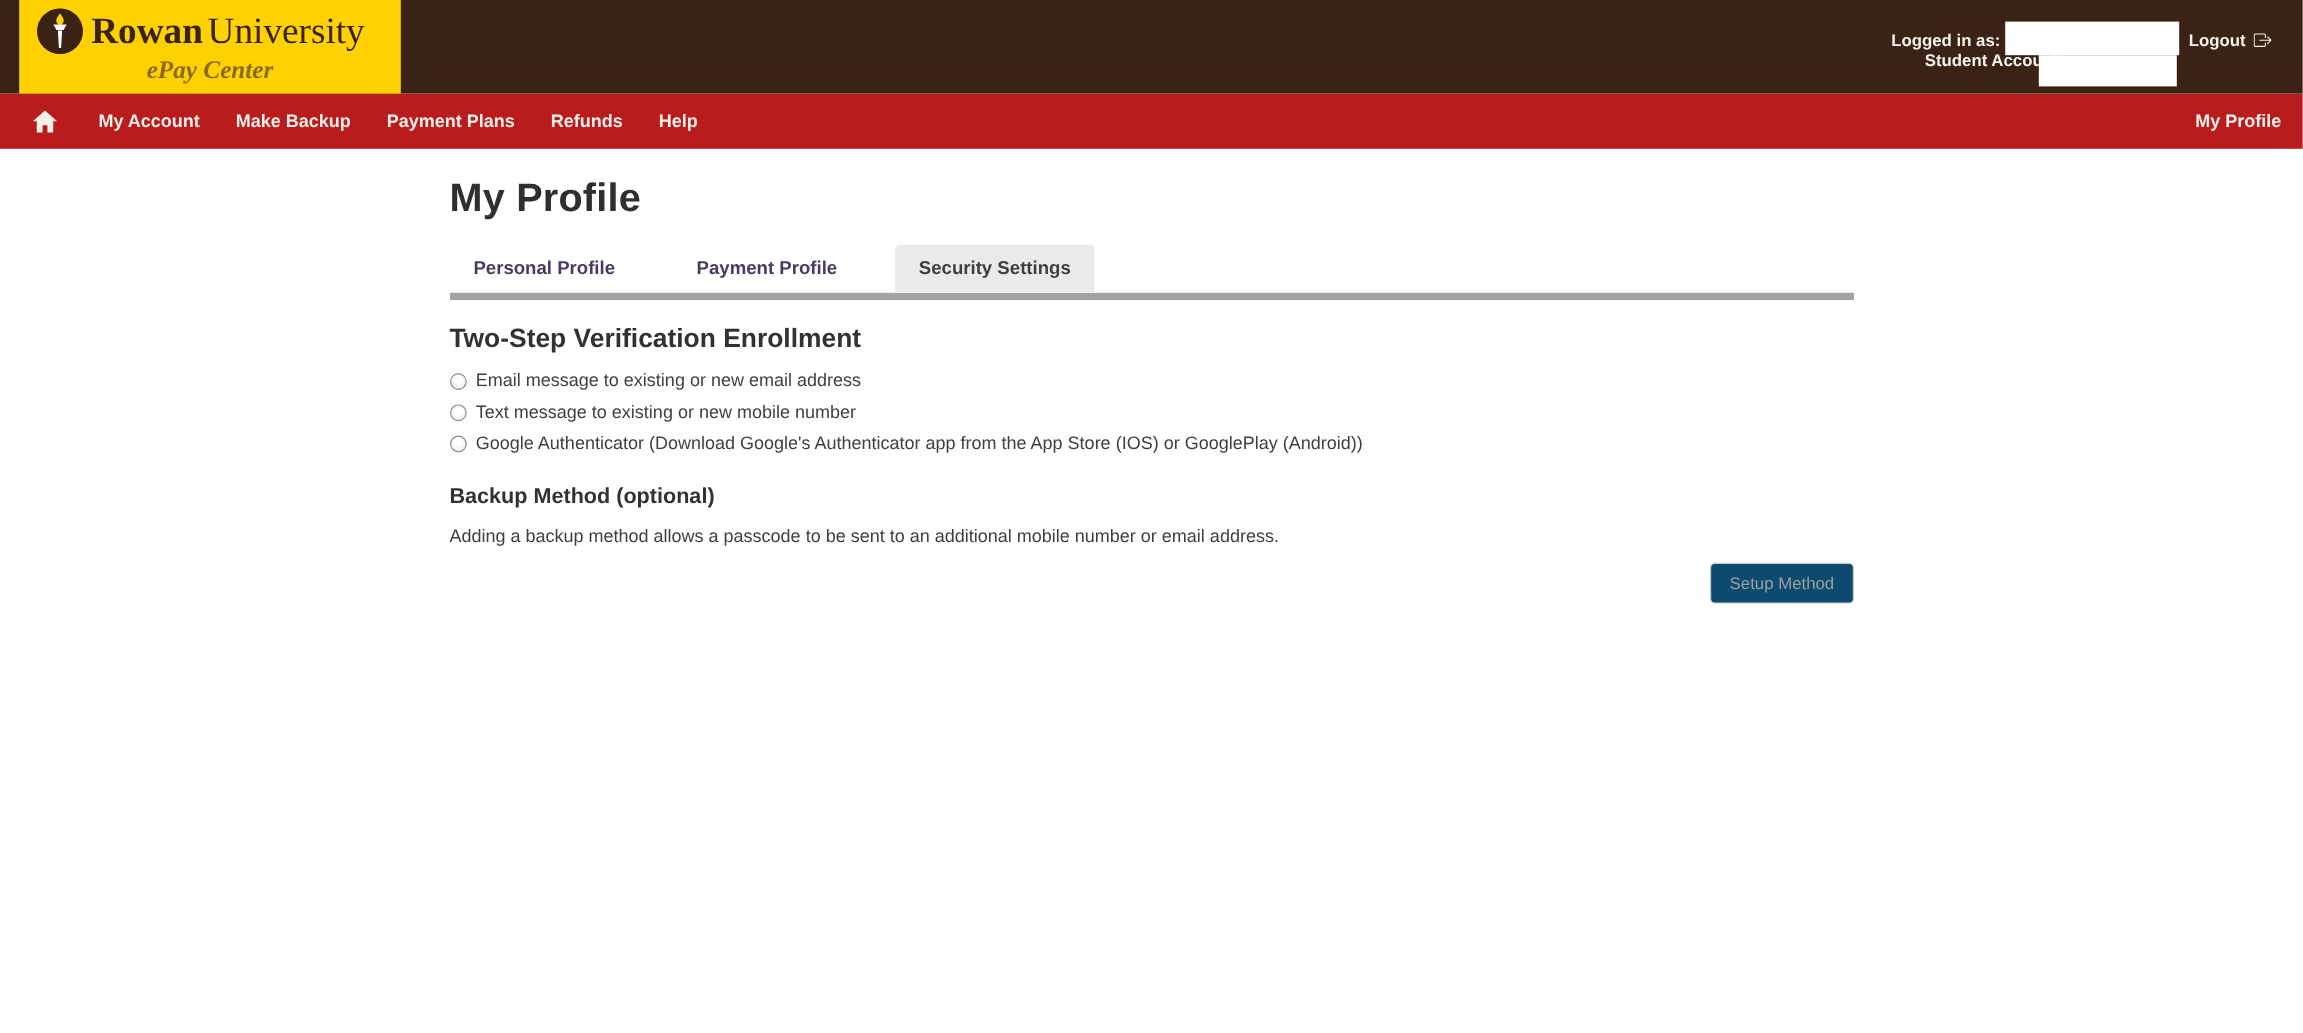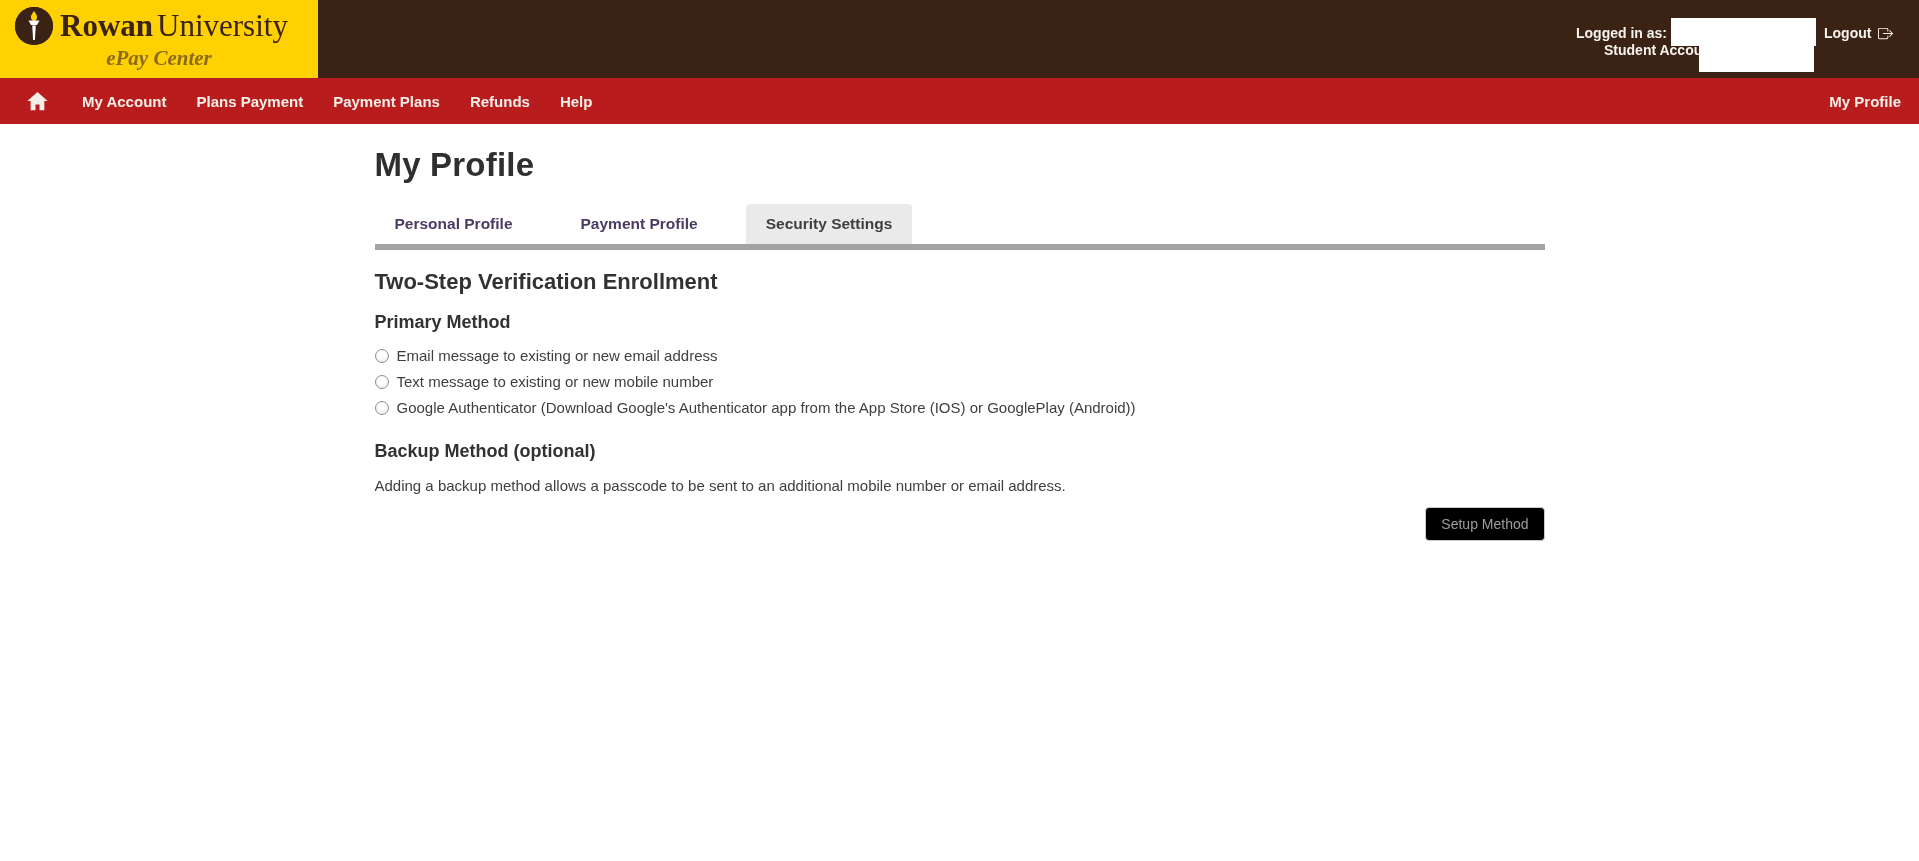--- a/index.html
+++ b/index.html
@@ -12,21 +12,21 @@
   }
 
   
   .topbar {
     position: relative;
     height: 78px;
     background: #3a2314;
   }
   .logo-block {
     position: absolute;
-    left: 0; top: 0;
+    left: 16px; top: 0;
     width: 318px; height: 78px;
     background: #ffd100;
     overflow: hidden;
   }
   .logo-row {
     display: flex;
     align-items: center;
     padding: 7px 0 0 15px;
   }
   .torch-circle {
@@ -179,21 +179,21 @@
     color: #3f3f3f;
     cursor: pointer;
   }
   .backup-heading { margin-top: 25px; }
   .button-row {
     margin-top: 13px;
     display: flex;
     justify-content: flex-end;
   }
   .setup-btn {
-    background: #000000;
+    background: #0c4a6e;
     border: 1px solid #cbcbcb;
     border-radius: 4px;
     padding: 8px 15px;
     font-family: "Liberation Sans", sans-serif;
     font-size: 14px;
     color: #9e9e9e;
     cursor: pointer;
   }
 </style>
 </head>
@@ -231,39 +231,38 @@
   </span>
 </div>
 
 <div class="navbar">
   <span class="nav-home">
     <svg width="21" height="19" viewBox="0 0 16 15" fill="#f5efe9">
       <path d="M8 0 L16 7.2 L13.4 7.2 L13.4 14.5 L9.6 14.5 L9.6 9.8 L6.4 9.8 L6.4 14.5 L2.6 14.5 L2.6 7.2 L0 7.2 Z"></path>
     </svg>
   </span>
   <a class="nav-link first">My Account</a>
-  <a class="nav-link">Plans Payment</a>
+  <a class="nav-link">Make Backup</a>
   <a class="nav-link">Payment Plans</a>
   <a class="nav-link">Refunds</a>
   <a class="nav-link">Help</a>
   <span class="nav-right">My Profile</span>
 </div>
 
 <div class="container">
   <h1 class="page-title">My Profile</h1>
 
   <div class="tabs">
     <div class="tab">Personal Profile</div>
     <div class="tab">Payment Profile</div>
     <div class="tab active">Security Settings</div>
   </div>
 
   <h2 class="section-title">Two-Step Verification Enrollment</h2>
 
-  <h3 class="sub-heading">Primary Method</h3>
 
   <div class="radio-group">
     <div class="radio-row">
       <input type="radio" name="primary-method" id="opt-email" style="">
       <label for="opt-email">Email message to existing or new email address</label>
     </div>
     <div class="radio-row">
       <input type="radio" name="primary-method" id="opt-text" style="">
       <label for="opt-text">Text message to existing or new mobile number</label>
     </div>

